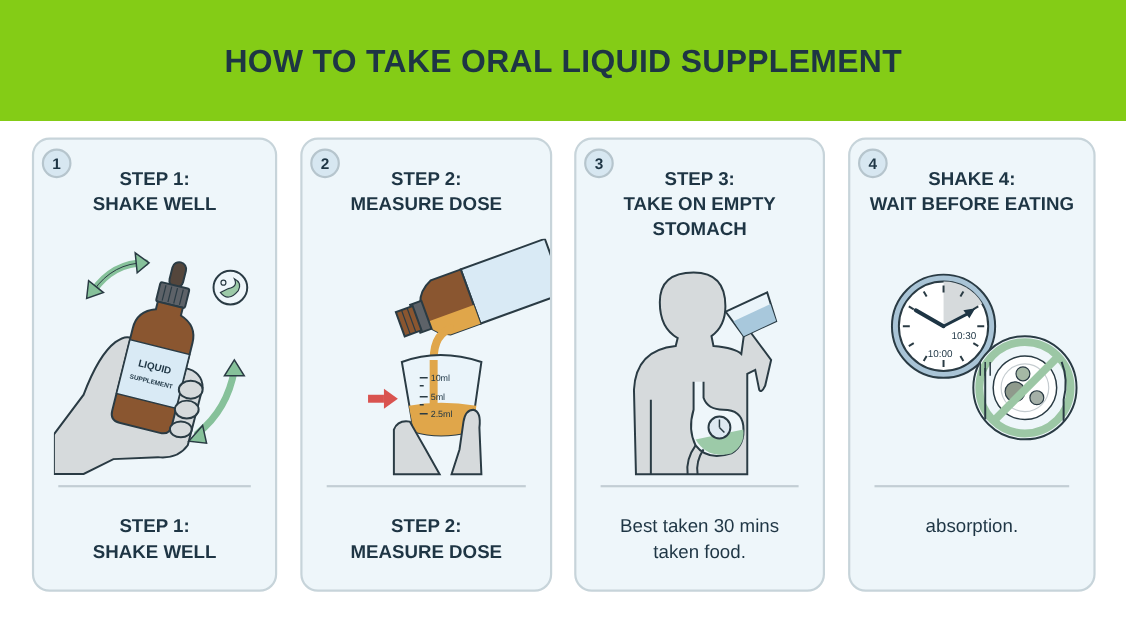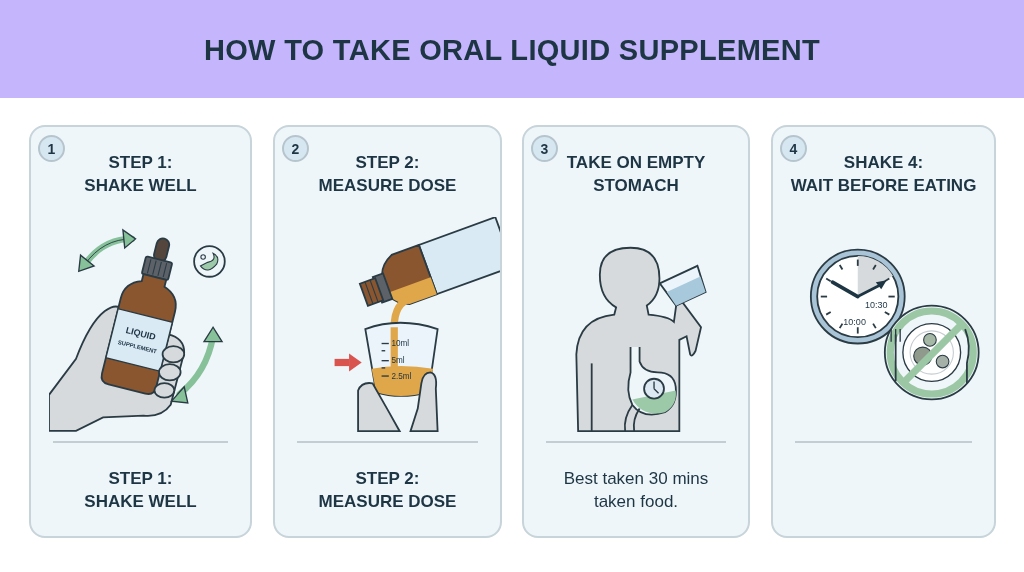--- a/index.html
+++ b/index.html
@@ -1,20 +1,20 @@
 <!DOCTYPE html>
 <html><head>
 <meta charset="utf-8">
 <style>
   * { box-sizing: border-box; margin: 0; padding: 0; }
   html, body { width: 1024px; height: 572px; overflow: hidden; background: #ffffff; }
   body { font-family: "Liberation Sans", "DejaVu Sans", sans-serif; color: #1f3442; position: relative; }
   .header {
-    position: absolute; left: 0; top: 0; width: 1024px; height: 98px;
-    background: #c4b5fd;
+    position: absolute; left: 0; top: 0; width: 1024px; height: 110px;
+    background: #84cc16;
     display: flex; align-items: center; justify-content: center;
   }
   .header h1 {
     font-size: 29px; font-weight: 700; letter-spacing: 0.3px; color: #1e3544;
     margin-top: 2px;
   }
   .card {
     position: absolute; top: 125px; height: 413px;
     background: #eef6fa;
     border: 2px solid #c7d4da;
@@ -142,20 +142,21 @@
   <div class="divider"></div>
   <div class="caption bold">
     <div>STEP 2:</div>
     <div>MEASURE DOSE</div>
   </div>
 </div>
 
 <div class="card" style="left:522px; width:228px;">
   <div class="badge">3</div>
   <div class="title">
+    <div>STEP 3:</div>
     <div>TAKE ON EMPTY</div>
     <div>STOMACH</div>
   </div>
   <div class="illus">
     <svg viewBox="0 0 228 225">
 
       <path d="M40 225 L38 140 Q40 100 80 96 L82 88 Q64 78 64 52 Q64 22 98 22 Q130 22 130 56 Q130 76 116 86 L118 96 Q140 98 146 104 L150 75 L176 110 L170 136 Q166 144 164 140 L160 120 L152 124 L152 225 Z" fill="#d6dadc" stroke="#2a3b44" stroke-width="2"></path>
 
       <g transform="rotate(-25 158 64)">
         <path d="M134 50 L180 50 L176 80 L140 80 Z" fill="#eaf4fa" stroke="#2a3b44" stroke-width="2"></path>
@@ -227,14 +228,15 @@
         <line x1="111" y1="112" x2="111" y2="126" stroke="#2a3b44" stroke-width="1.5"></line>
         <line x1="116" y1="112" x2="116" y2="126" stroke="#2a3b44" stroke-width="1.5"></line>
         <line x1="121" y1="112" x2="121" y2="126" stroke="#2a3b44" stroke-width="1.5"></line>
         <path d="M193 112 Q200 130 195 150 L195 172" fill="none" stroke="#2a3b44" stroke-width="2"></path>
         <line x1="124" y1="172" x2="190" y2="106" stroke="#9cc7a5" stroke-width="8"></line>
       </g>
     </svg>
   </div>
   <div class="divider"></div>
   <div class="caption">
+    <div>absorption.</div>
   </div>
 </div>
 
 </body></html>

